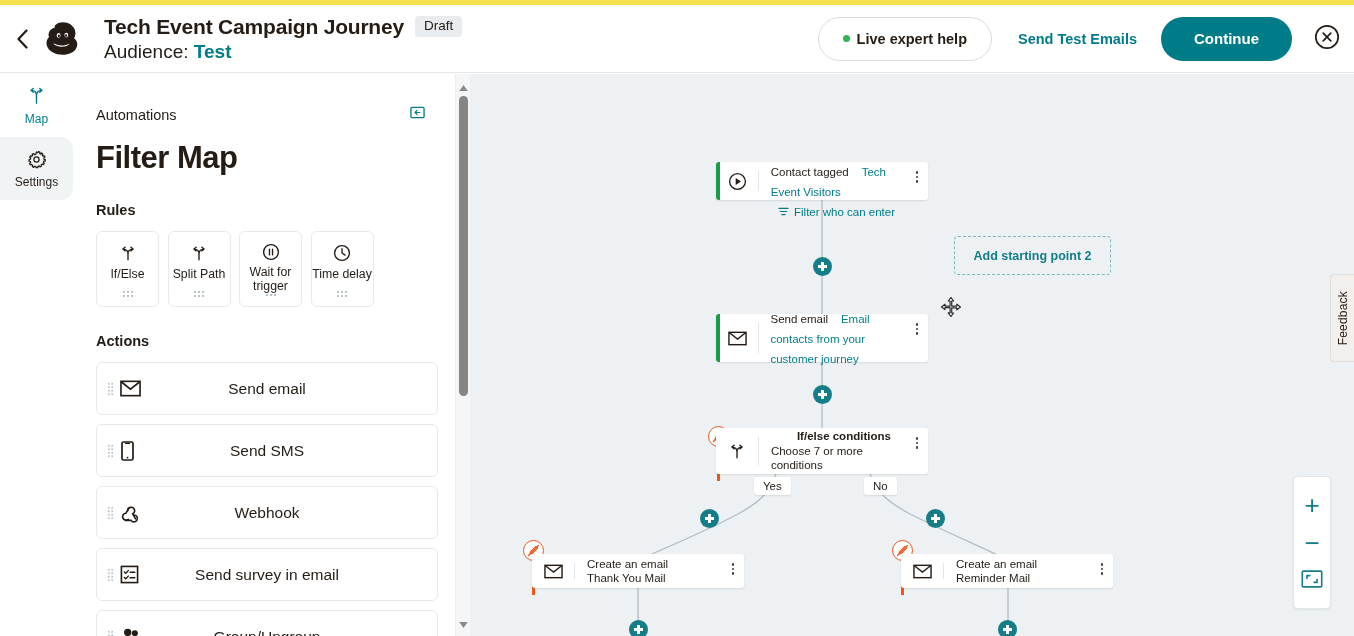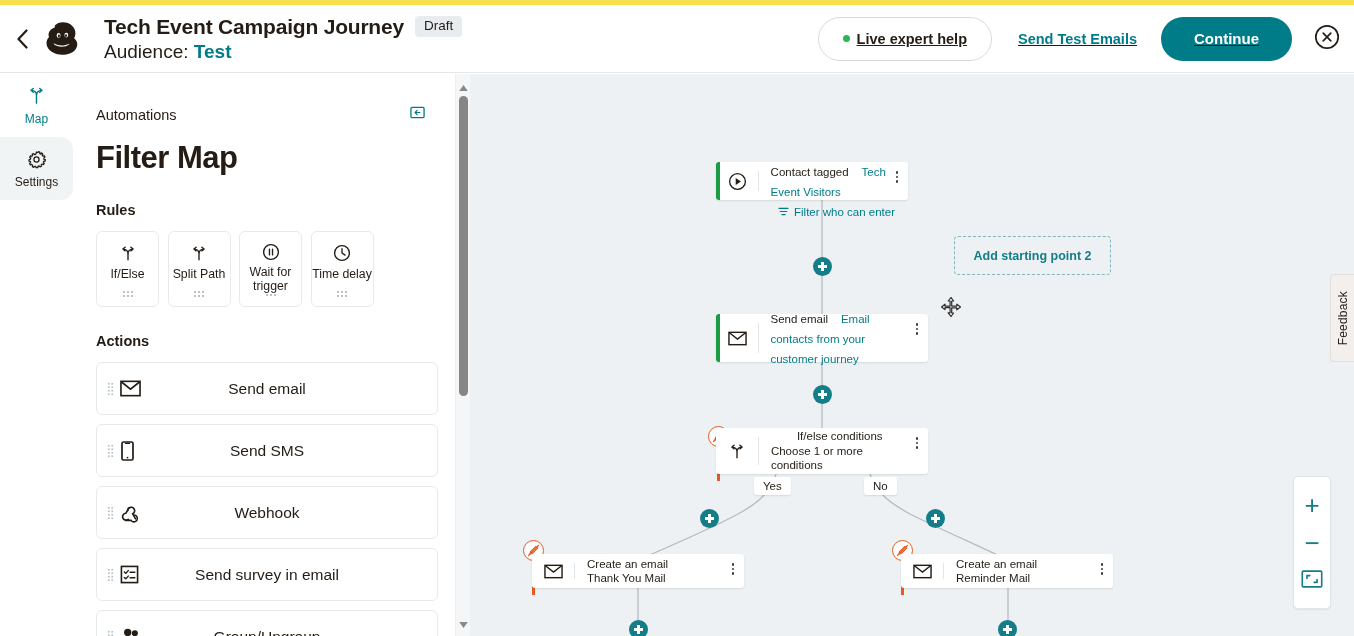--- a/index.html
+++ b/index.html
@@ -48,21 +48,20 @@
   }
   .audience-row {
     margin-top: 2px; font-size: 19px; color: #241c15;
   }
   .audience-row .aud-label { color: #241c15; }
   .audience-link { color: #007c89; font-weight: bold; cursor: pointer; }
 
   .header-right {
     margin-left: auto; display: flex; align-items: center; gap: 0px;
     padding-right: 14px;
-    text-decoration: underline;
   }
   .live-help {
     border: 1px solid #d9dcde; border-radius: 22px;
     height: 44px; display: flex; align-items: center; gap: 7px;
     padding: 0 24px; font-size: 14.5px; font-weight: bold; color: #241c15;
     cursor: pointer; background: #fff;
   }
   .live-dot { width: 7px; height: 7px; border-radius: 50%; background: #2fb457; }
   .send-test {
     color: #007c89; font-size: 14.5px; font-weight: bold;
@@ -191,21 +190,21 @@
     position: absolute; left: 0; top: 0; bottom: 0; width: 4px;
     border-top-left-radius: 3px; border-bottom-left-radius: 3px;
   }
   .node .node-icon {
     width: 42px; display: flex; align-items: center; justify-content: center;
     flex: none;
   }
   .node .node-divider { width: 1px; align-self: stretch; background: #e3e6e8; margin: 9px 0; }
   .node .node-text { padding-left: 12px; padding-right: 22px; line-height: 1.25; }
   .node .node-kicker { font-size: 11.5px; color: #241c15; }
-  .node .node-kicker.bold { font-weight: normal; padding-left: 26px; }
+  .node .node-kicker.bold { font-weight: bold; padding-left: 26px; }
   .node .node-sub { font-size: 11.5px; color: #241c15; }
   .node .node-link { font-size: 11.5px; color: #007c89; }
   .node .kebab {
     position: absolute; top: 6px; right: 7px; cursor: pointer;
     display: flex; flex-direction: column; gap: 2px; align-items: center;
     padding: 3px;
   }
   .node .kebab i { width: 2.5px; height: 2.5px; border-radius: 50%; background: #3b3b3b; display: block; }
 
   
@@ -531,21 +530,21 @@
         <path d="M306 400 C 300 418, 290 428, 268 440 C 240 455, 210 468, 168 486"></path>
 
         <path d="M400 400 C 406 418, 418 428, 440 440 C 470 455, 500 468, 538 486"></path>
 
         <path d="M168 514 L168 562"></path>
 
         <path d="M538 514 L538 562"></path>
       </g>
     </svg>
 
-    <div class="node" style="left:246px; top:88px; width:192px; height:38px;">
+    <div class="node" style="left:246px; top:88px; width:212px; height:38px;">
       <div class="accent" style="background:#1a9c45;"></div>
       <div class="node-icon">
         <svg width="19" height="19" viewBox="0 0 20 20">
           <circle cx="10" cy="10" r="8.3" fill="none" stroke="#241c15" stroke-width="1.4"></circle>
           <path d="M8.1 6.3 13.6 10l-5.5 3.7z" fill="#241c15"></path>
         </svg>
       </div>
       <div class="node-divider"></div>
       <div class="node-text">
         <span class="node-kicker">Contact tagged</span>
@@ -614,21 +613,21 @@
       <div class="accent" style="background:transparent;"></div>
       <div class="node-icon">
         <svg width="18" height="17" viewBox="0 0 20 18">
           <path d="M10 16V9.5C10 6.5 12.2 4.6 14.6 4.2M10 9.5C10 6.5 7.8 4.6 5.4 4.2" fill="none" stroke="#241c15" stroke-width="1.5" stroke-linecap="round"></path>
           <path d="M13.2 2.1l2.5 2-2.5 2M6.8 2.1l-2.5 2 2.5 2" fill="none" stroke="#241c15" stroke-width="1.5" stroke-linecap="round" stroke-linejoin="round"></path>
         </svg>
       </div>
       <div class="node-divider"></div>
       <div class="node-text">
         <div class="node-kicker bold">If/else conditions</div>
-        <div class="node-sub">Choose 1 or more conditions</div>
+        <div class="node-sub">Choose 7 or more conditions</div>
       </div>
       <div class="kebab">
           <i></i>
           <i></i>
           <i></i>
         </div>
     </div>
 
     <div class="branch-label" style="left:284px; top:403px;">Yes</div>
     <div class="branch-label" style="left:394px; top:403px;">No</div>

